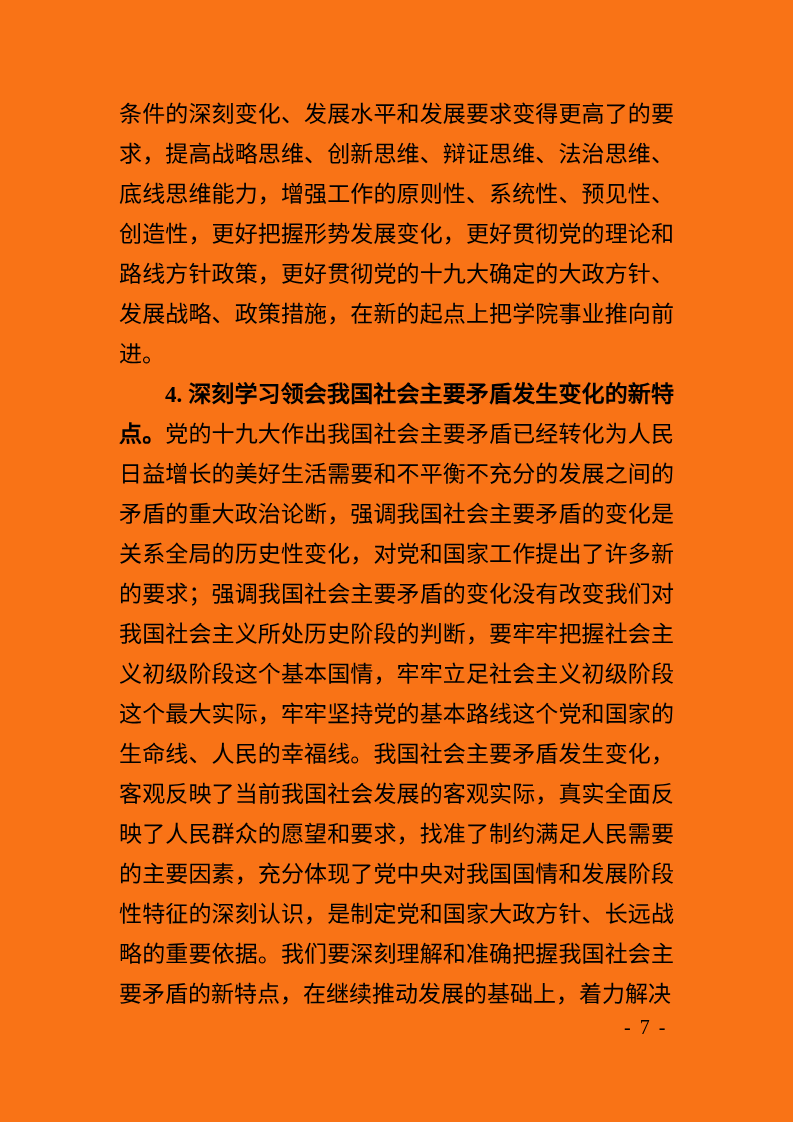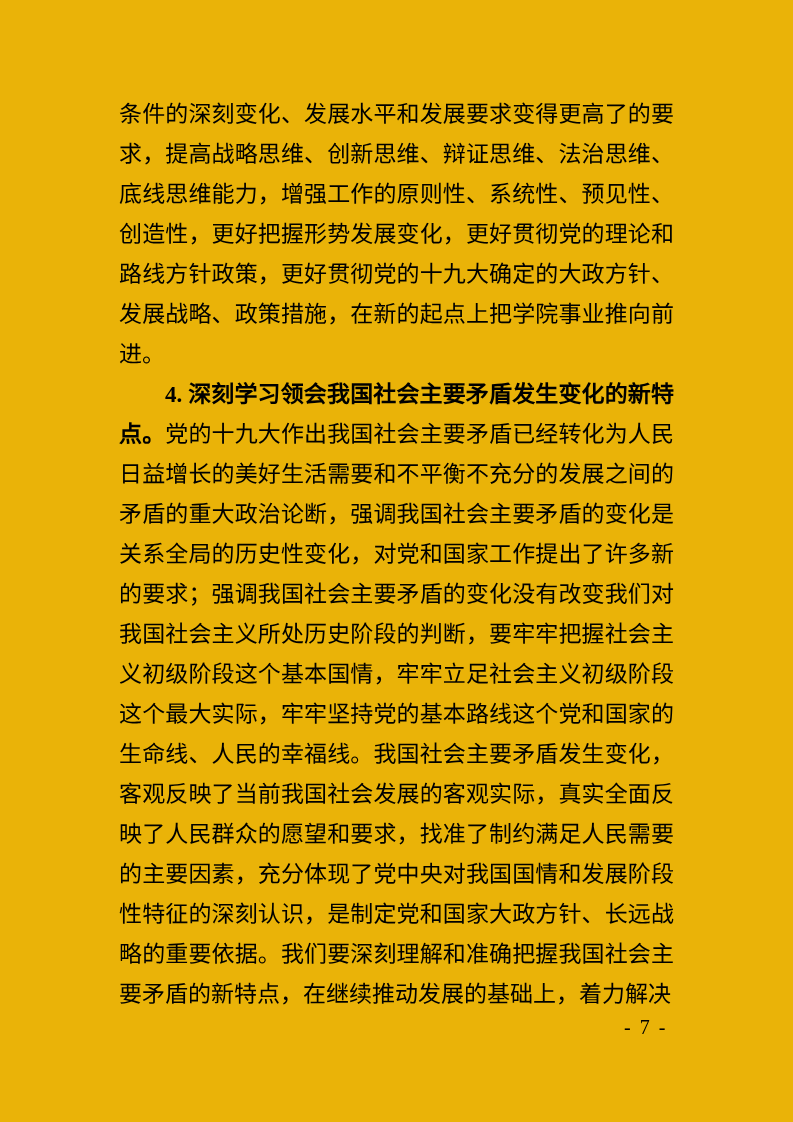--- a/index.html
+++ b/index.html
@@ -14,21 +14,21 @@
     overflow: hidden;
     font-family: "Liberation Serif", "DejaVu Serif", serif;
     color: #000000;
   }
   .page {
     position: absolute;
     left: 0;
     top: 0;
     width: 793px;
     height: 1122px;
-    background: #eab308;
+    background: #f97316;
   }
   .content {
     position: absolute;
     left: 119px;
     top: 95px;
     width: 555px;
   }
   .para {
     margin: 0;
     padding: 0;

